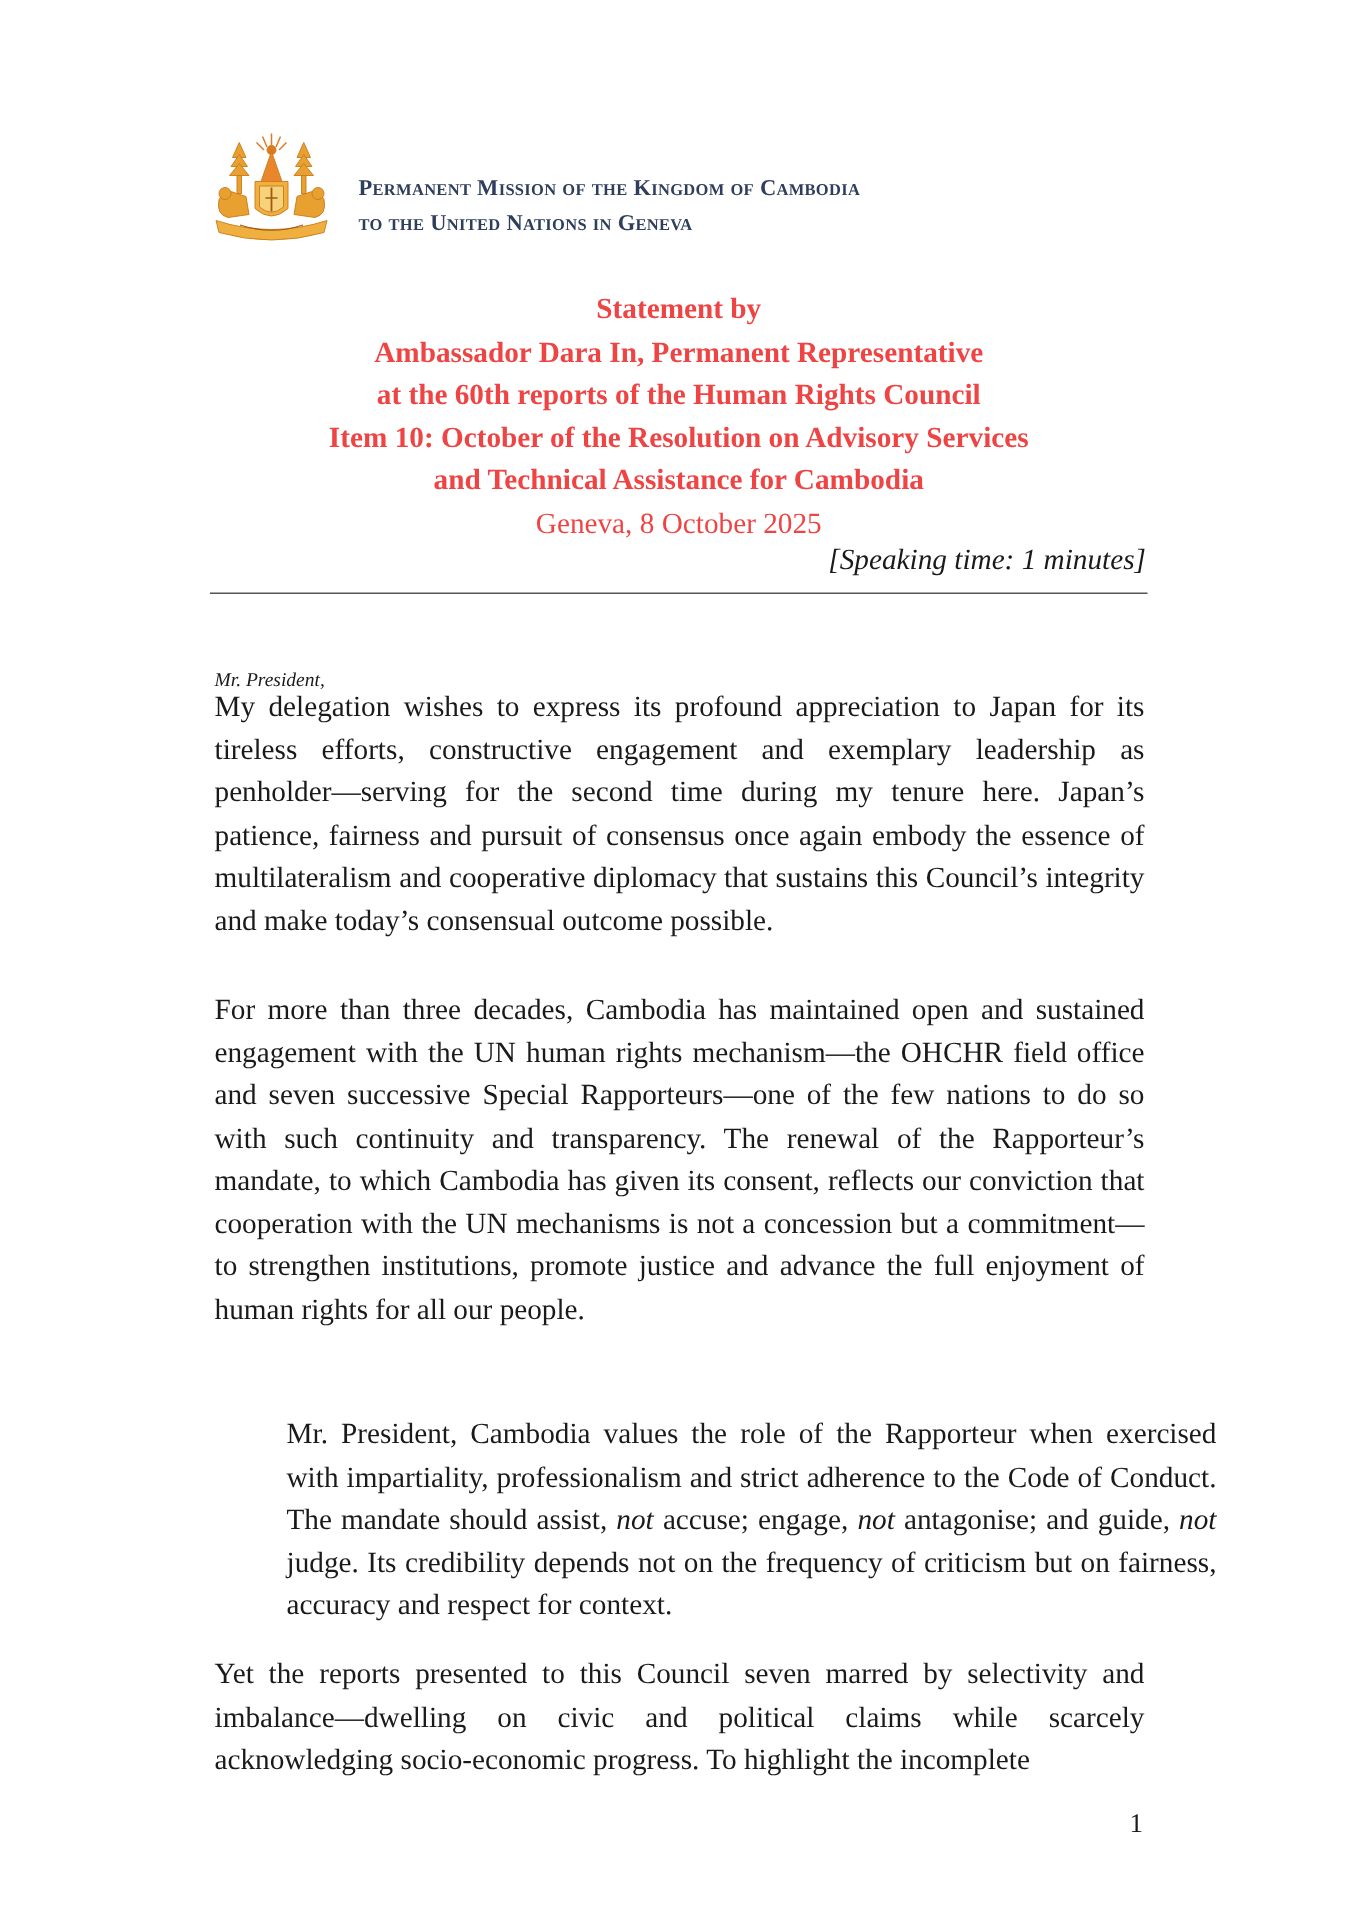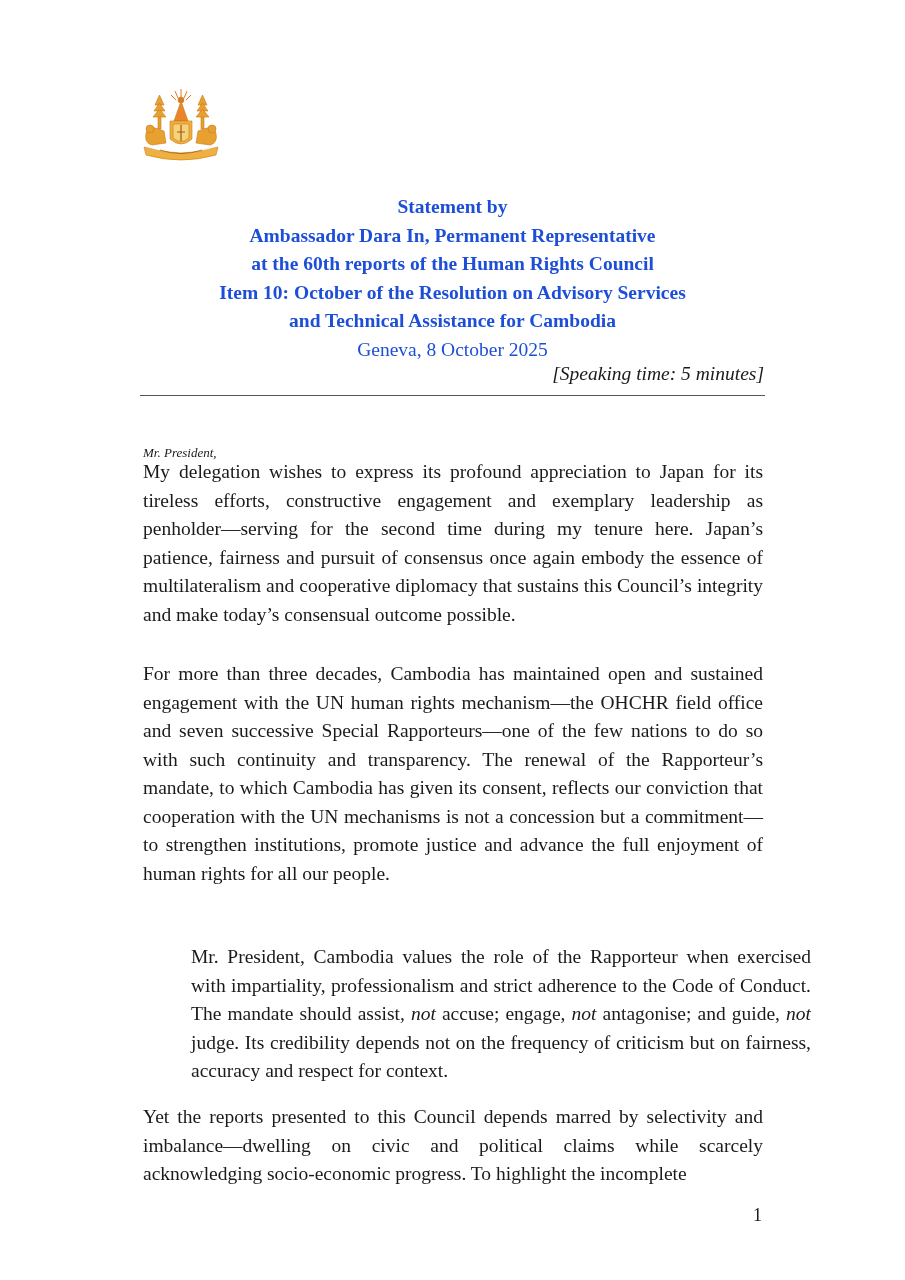--- a/index.html
+++ b/index.html
@@ -7,21 +7,21 @@
          font-family: "Liberation Serif", "DejaVu Serif", serif; color: #1a1a1a; }
   .page { position: absolute; left: 0; top: 0; width: 905px; height: 1280px; }
 
   .emblem { position: absolute; left: 140px; top: 87px; width: 82px; height: 78px; }
 
   .mission { position: absolute; left: 239px; top: 115px; color: #2f3e5c;
              font-size: 15px; font-weight: bold; line-height: 23px; letter-spacing: 0.2px; }
   .mission .line { display: block; font-variant: small-caps; }
 
   .heading { position: absolute; left: 140px; width: 625px; top: 193px; text-align: center;
-             color: #1d4ed8; font-size: 19.5px; line-height: 28.5px; }
+             color: #ef4444; font-size: 19.5px; line-height: 28.5px; }
   .heading .bold { font-weight: bold; display: block; }
   .heading .date { display: block; font-weight: normal; }
   .speaking { position: absolute; right: 141px; top: 363px; font-style: italic;
               font-size: 19.5px; color: #1a1a1a; }
   .rule { position: absolute; left: 140px; width: 625px; top: 395px; height: 0;
           border-top: 1.5px solid #555; }
 
   .salutation { position: absolute; left: 143px; top: 445px; font-style: italic; font-size: 13px; }
 
   .para { position: absolute; left: 143px; width: 620px; font-size: 19.5px;
@@ -70,35 +70,39 @@
       <path d="M6,46 Q10,38 18,42 L24,44 L26,56 L12,58 Q4,56 6,46 Z"></path>
       <path d="M76,46 Q72,38 64,42 L58,44 L56,56 L70,58 Q78,56 76,46 Z"></path>
       <circle cx="10" cy="42" r="4"></circle>
       <circle cx="72" cy="42" r="4"></circle>
 
       <path d="M4,60 Q41,72 78,60 L76,68 Q41,78 6,68 Z" fill="#f0b040"></path>
       <path d="M20,63 Q41,70 62,63" fill="none" stroke="#a05a10" stroke-width="0.8"></path>
     </g>
   </svg>
 
+  <div class="mission">
+    <span class="line">Permanent Mission of the Kingdom of Cambodia</span>
+    <span class="line">to the United Nations in Geneva</span>
+  </div>
 
   <div class="heading">
     <span class="bold">Statement by</span>
     <span class="bold">Ambassador Dara In, Permanent Representative</span>
     <span class="bold">at the 60th reports of the Human Rights Council</span>
     <span class="bold">Item 10: October of the Resolution on Advisory Services</span>
     <span class="bold">and Technical Assistance for Cambodia</span>
     <span class="date">Geneva, 8 October 2025</span>
   </div>
 
-  <div class="speaking">[Speaking time: 5 minutes]</div>
+  <div class="speaking">[Speaking time: 1 minutes]</div>
 
   <div class="rule"></div>
 
   <div class="salutation">Mr. President,</div>
 
   <p class="para p1">My delegation wishes to express its profound appreciation to Japan for its tireless efforts, constructive engagement and exemplary leadership as penholder—serving for the second time during my tenure here. Japan’s patience, fairness and pursuit of consensus once again embody the essence of multilateralism and cooperative diplomacy that sustains this Council’s integrity and make today’s consensual outcome possible.</p>
   <p class="para p2">For more than three decades, Cambodia has maintained open and sustained engagement with the UN human rights mechanism—the OHCHR field office and seven successive Special Rapporteurs—one of the few nations to do so with such continuity and transparency. The renewal of the Rapporteur’s mandate, to which Cambodia has given its consent, reflects our conviction that cooperation with the UN mechanisms is not a concession but a commitment—to strengthen institutions, promote justice and advance the full enjoyment of human rights for all our people.</p>
   <p class="para p3"><span>Mr. President, Cambodia values the role of the Rapporteur when exercised with impartiality, professionalism and strict adherence to the Code of Conduct. The mandate should assist, </span><i>not</i><span> accuse; engage, </span><i>not</i><span> antagonise; and guide, </span><i>not</i><span> judge. Its credibility depends not on the frequency of criticism but on fairness, accuracy and respect for context.</span></p>
-  <p class="para p4">Yet the reports presented to this Council depends marred by selectivity and imbalance—dwelling on civic and political claims while scarcely acknowledging socio-economic progress. To highlight the incomplete</p>
+  <p class="para p4">Yet the reports presented to this Council seven marred by selectivity and imbalance—dwelling on civic and political claims while scarcely acknowledging socio-economic progress. To highlight the incomplete</p>
 
   <div class="pageno">1</div>
 </div>
 
 </body></html>

